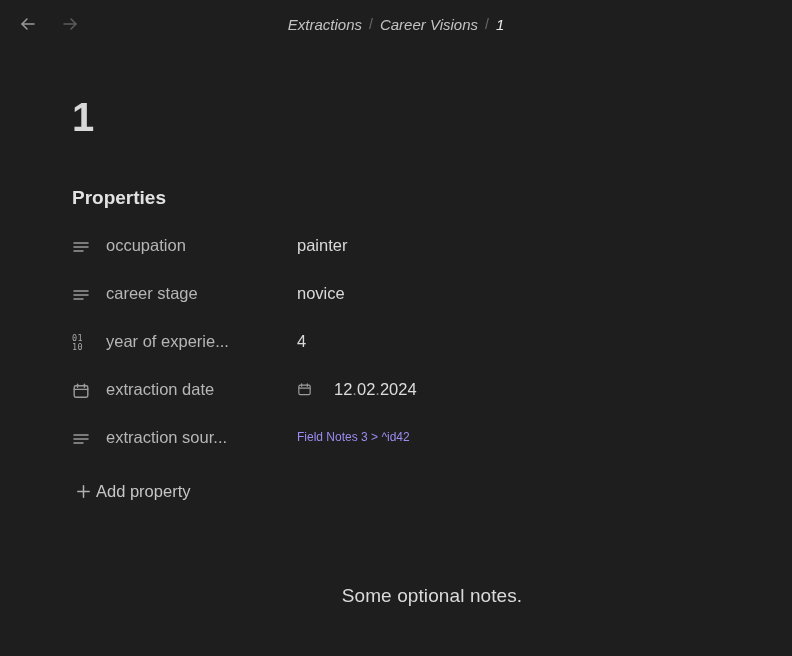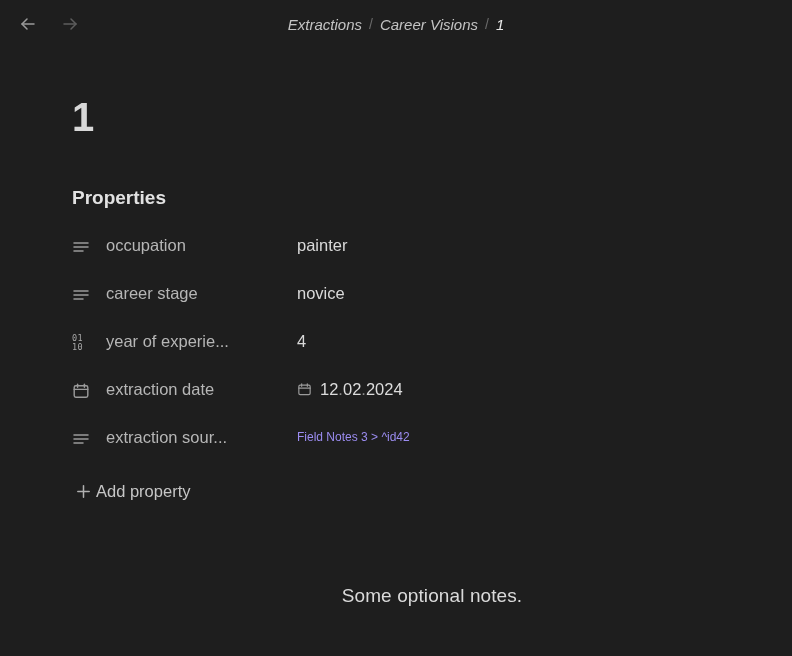--- a/index.html
+++ b/index.html
@@ -138,21 +138,21 @@
     line-height: 9px;
     letter-spacing: .5px;
     color: #a8a8a8;
     text-align: left;
   }
 
   
   .date-val {
     display: flex;
     align-items: center;
-    gap: 7px;
+    gap: 21px;
   }
   .date-text { color: #dcdcdc; }
   .date-text .dot { color: #8a8a8a; }
 
   
   .prop-link {
     color: #9b8cf0;
     text-underline-offset: 3px;
     text-decoration-thickness: 1.5px;
     cursor: pointer;

